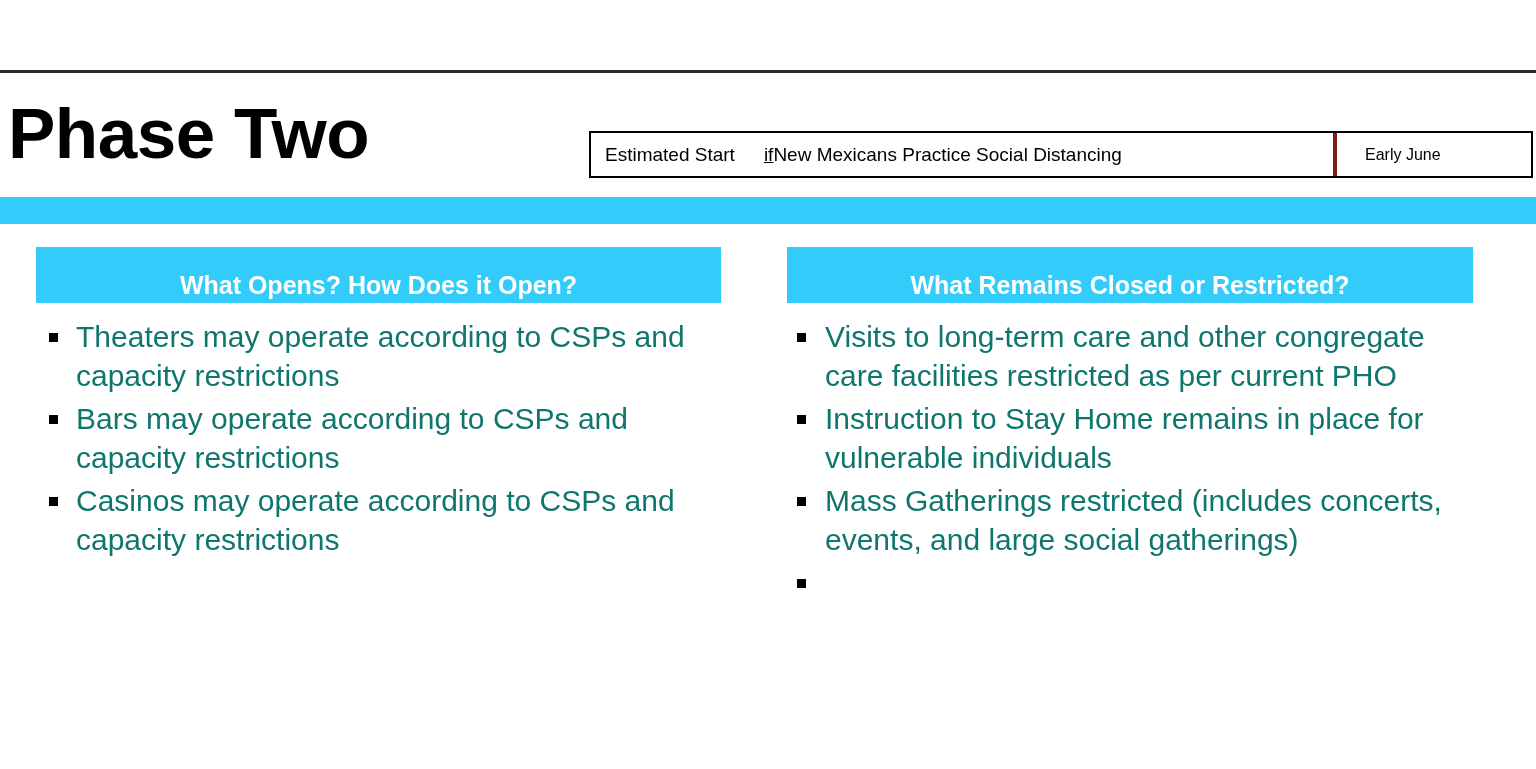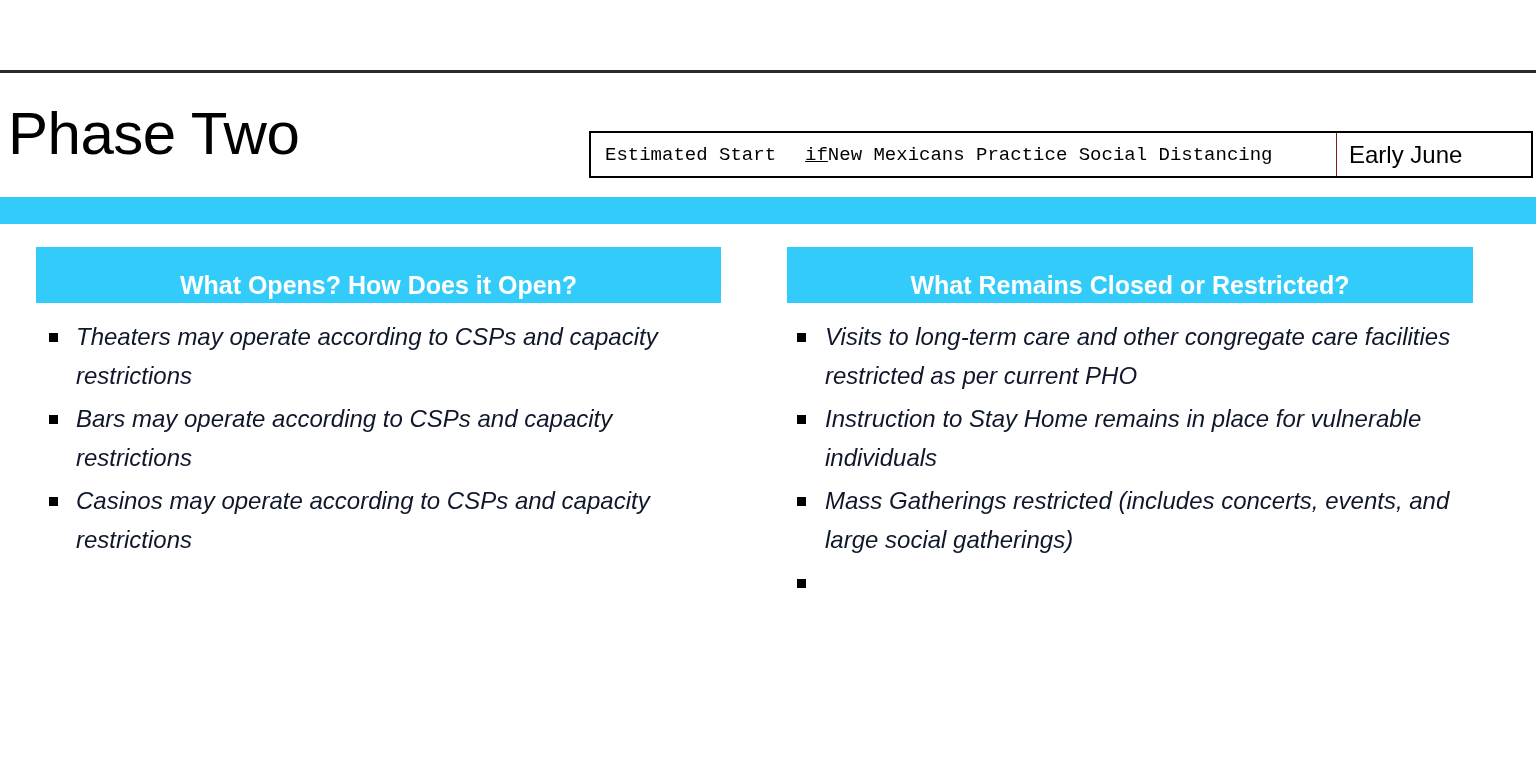--- a/index.html
+++ b/index.html
@@ -29,56 +29,55 @@
     width: 1536px;
     height: 3px;
     background: #2b2b2b;
   }
 
   
   .slide-title {
     position: absolute;
     left: 8px;
     top: 92px;
-    font-size: 60px;
+    font-size: 71px;
     line-height: 84px;
-    font-weight: 400;
+    font-weight: 700;
     letter-spacing: -0.5px;
     color: #000000;
     white-space: nowrap;
   }
 
   
   .est-table {
     position: absolute;
     left: 589px;
     top: 131px;
     width: 944px;
     height: 47px;
     display: flex;
     border: 2px solid #000000;
     background: #ffffff;
   }
   .est-cell-label {
     flex: 0 0 746px;
-    border-right: 1px solid #7f1d1d;
+    border-right: 4px solid #7f1d1d;
     display: flex;
     align-items: center;
     padding-left: 14px;
     font-size: 19px;
     line-height: 22px;
     white-space: nowrap;
-    font-family: Liberation Mono, monospace;
   }
   .est-cell-value {
     flex: 1 1 auto;
     display: flex;
     align-items: center;
-    padding-left: 12px;
-    font-size: 24px;
+    padding-left: 28px;
+    font-size: 16px;
     line-height: 22px;
     white-space: nowrap;
   }
   .underline-word { text-decoration: underline; margin-left: 29px; }
 
   
   .cyan-band {
     position: absolute;
     left: 0;
     top: 197px;
@@ -108,25 +107,24 @@
   }
 
   .bullet-list {
     list-style: none;
     margin: 0;
     padding: 14px 0 0 0;
   }
   .bullet-list li {
     position: relative;
     padding-left: 40px;
-    font-size: 24px;
+    font-size: 30px;
     line-height: 39px;
-    color: #0f172a;
+    color: #0f766e;
     margin-bottom: 4px;
-    font-style: italic;
   }
   .bullet-list li .sq {
     position: absolute;
     left: 13px;
     top: 16px;
     width: 9px;
     height: 9px;
     background: #000000;
   }
   .col-right .bullet-list li { padding-left: 38px; }

